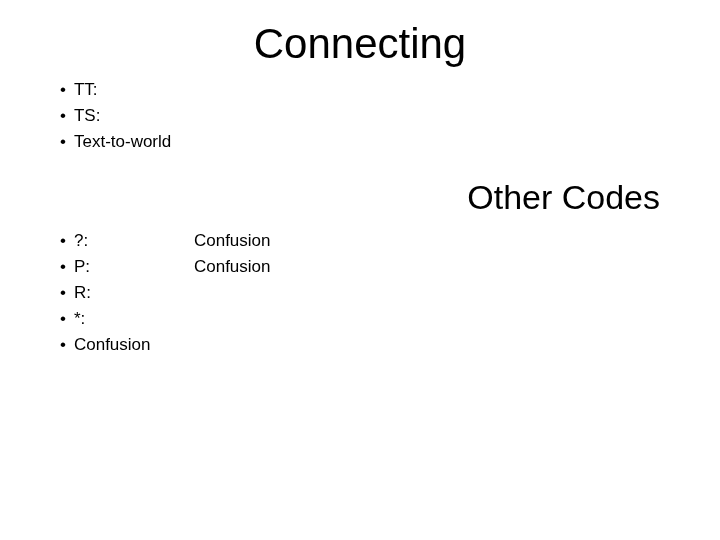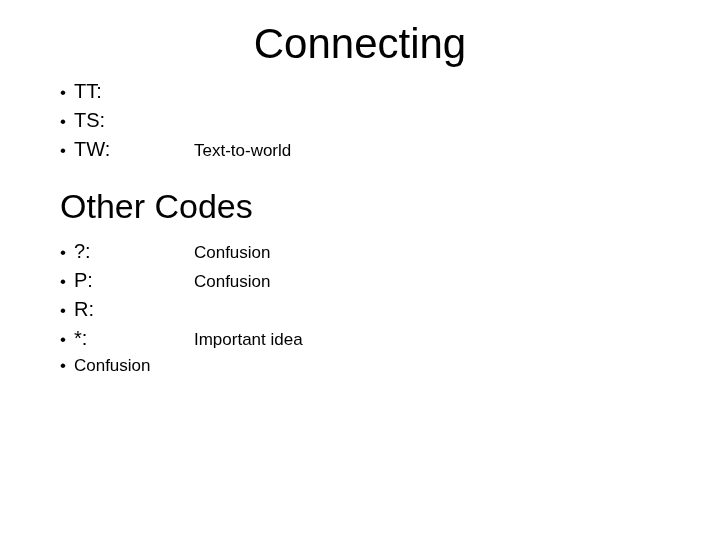--- a/index.html
+++ b/index.html
@@ -48,34 +48,34 @@
       color: #000;
     }
 
     .bullet {
       margin-right: 8px;
       font-size: 17px;
     }
 
     .code-label {
       min-width: 120px;
-      font-size: 20px;
+      font-size: 17px;
       color: #000;
     }
 
     .code-desc {
       font-size: 17px;
       color: #000;
     }
 
     .section-title {
       font-size: 34px;
       font-weight: normal;
       color: #000;
-      text-align: left;
+      text-align: right;
       width: 100%;
       margin: 10px 0 14px 0;
     }
   </style>
 </head>
 <body>
 
 <div class="page">
 
   <h1 class="main-title">Connecting</h1>
@@ -87,21 +87,20 @@
       <span class="code-label">TT:</span>
     </li>
 
     <li>
       <span class="bullet">•</span>
       <span class="code-label">TS:</span>
     </li>
 
     <li>
       <span class="bullet">•</span>
-      <span class="code-label">TW:</span>
       <span class="code-desc">Text-to-world</span>
     </li>
   </ul>
 
   <h2 class="section-title">Other Codes</h2>
 
   <ul class="bullet-list">
 
     <li>
       <span class="bullet">•</span>
@@ -116,21 +115,20 @@
     </li>
 
     <li>
       <span class="bullet">•</span>
       <span class="code-label">R:</span>
     </li>
 
     <li>
       <span class="bullet">•</span>
       <span class="code-label">*:</span>
-      <span class="code-desc">Important idea</span>
     </li>
 
     <li>
       <span class="bullet">•</span>
       <span class="code-desc">Confusion</span>
     </li>
   </ul>
 
 </div>
 

